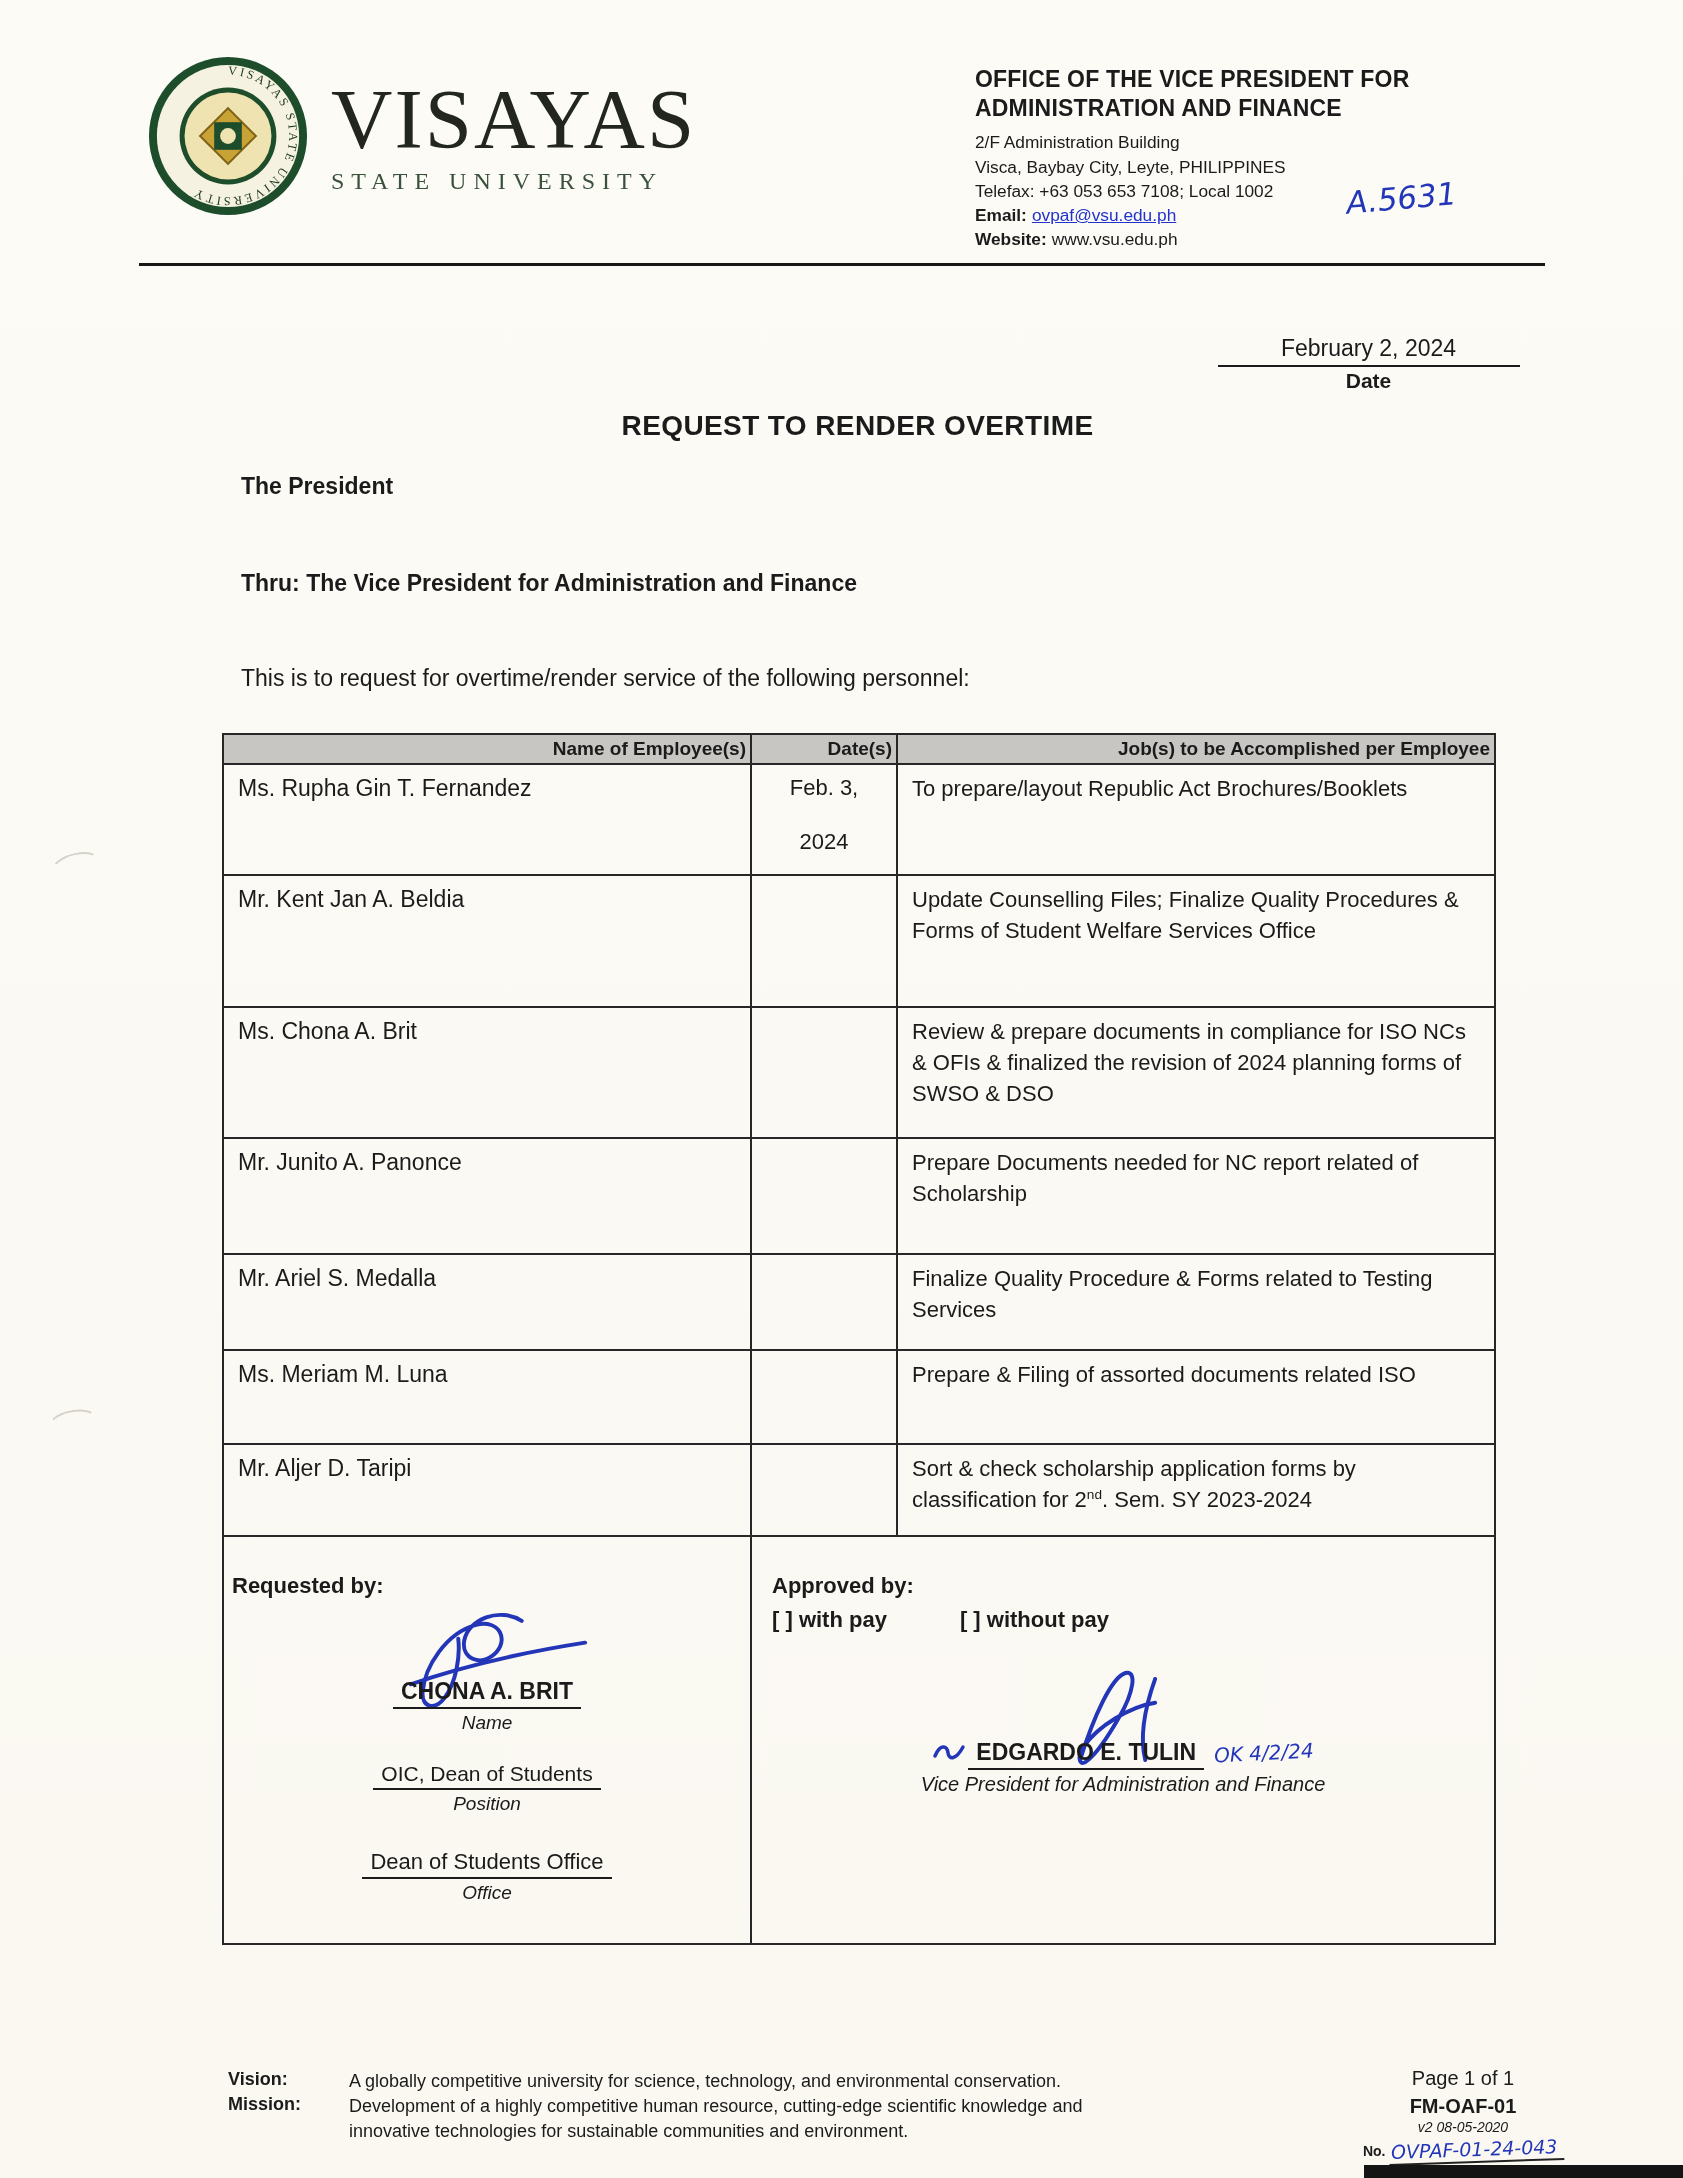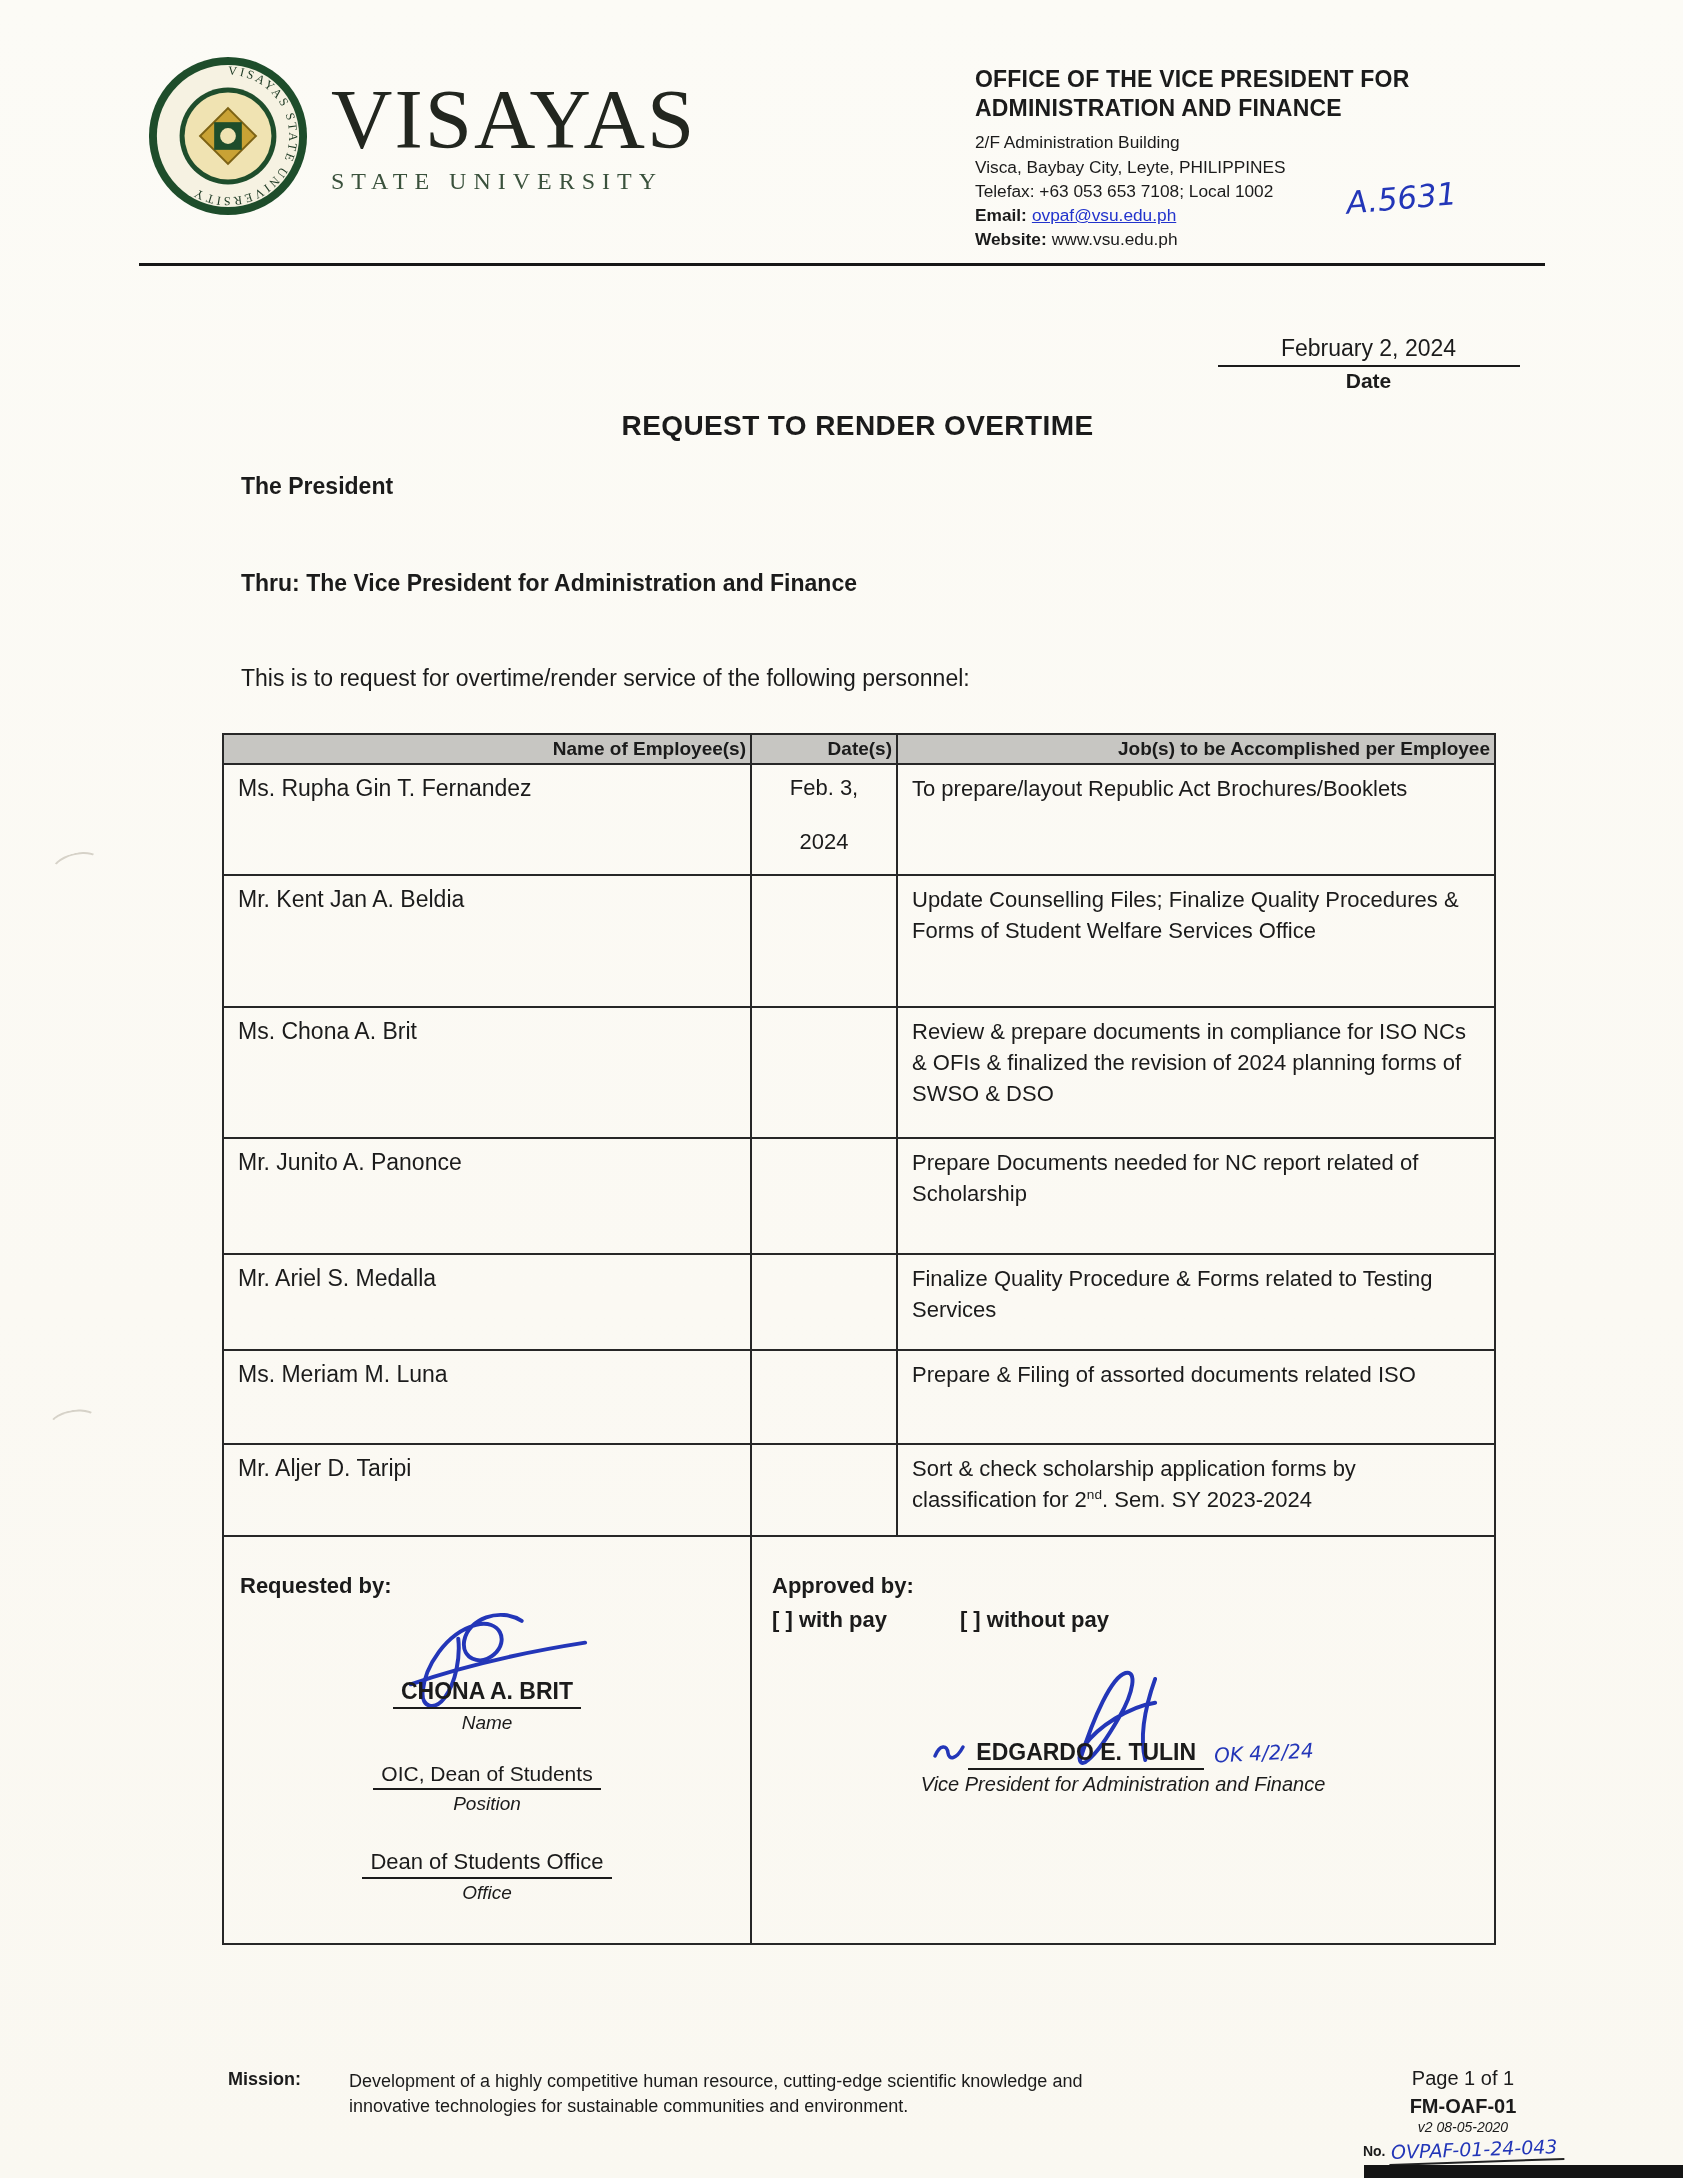--- a/index.html
+++ b/index.html
@@ -45,21 +45,21 @@
   .ot-table { position:absolute; left:222px; top:733px; width:1271px; border-collapse:collapse; table-layout:fixed; }
   .ot-table th, .ot-table td { border:2px solid #272727; }
   .ot-table th { background:#c7c6c2; font-size:19px; font-weight:bold; padding:3px 4px; text-align:right; }
   td.name-cell { font-size:23px; padding:10px 8px 6px 14px; vertical-align:top; }
   td.date-cell { font-size:22px; text-align:center; vertical-align:top; padding-top:10px; }
   .date-l2 { margin-top:28px; }
   td.job-cell { font-size:22px; line-height:1.4; padding:9px 14px 6px 14px; vertical-align:top; }
   .sup { vertical-align:super; font-size:0.62em; }
 
   
-  td.sig-left  { vertical-align:top; padding:12px 8px; }
+  td.sig-left  { vertical-align:top; padding:12px 0; }
   td.sig-right { vertical-align:top; padding:12px 18px; }
   .blk-label { font-weight:bold; font-size:22px; margin:24px 0 0 8px; }
   .pay-row { font-weight:bold; font-size:22px; margin:8px 0 0 8px; }
   .pay-gap { display:inline-block; width:73px; }
   .stack { text-align:center; }
   .sig-svg { display:block; margin:6px auto -36px auto; }
   .sig-svg.tulin { margin:26px auto -44px auto; }
   .u  { display:inline-block; border-bottom:2.5px solid #1b1b1b; padding:0 8px 2px 8px; }
   .nm { font-weight:bold; font-size:23px; }
   .nm2 { font-weight:normal; font-size:21px; }
@@ -241,20 +241,24 @@
             </div>
             <div class="sub" style="font-size:20px">Vice President for Administration and Finance</div>
           </div>
         </td>
       </tr>
     </tbody>
   </table>
 
   <div class="footer">
     <div class="f-row">
+      <div class="f-label">Vision:</div>
+      <div class="f-text">A globally competitive university for science, technology, and environmental conservation.</div>
+    </div>
+    <div class="f-row">
       <div class="f-label">Mission:</div>
       <div class="f-text">Development of a highly competitive human resource, cutting-edge scientific knowledge and innovative technologies for sustainable communities and environment.</div>
     </div>
   </div>
 
   <div class="f-right">
     <div class="f-page">Page 1 of 1</div>
     <div class="f-code">FM-OAF-01</div>
     <div class="f-ver">v2 08-05-2020</div>
     <div class="f-no">

